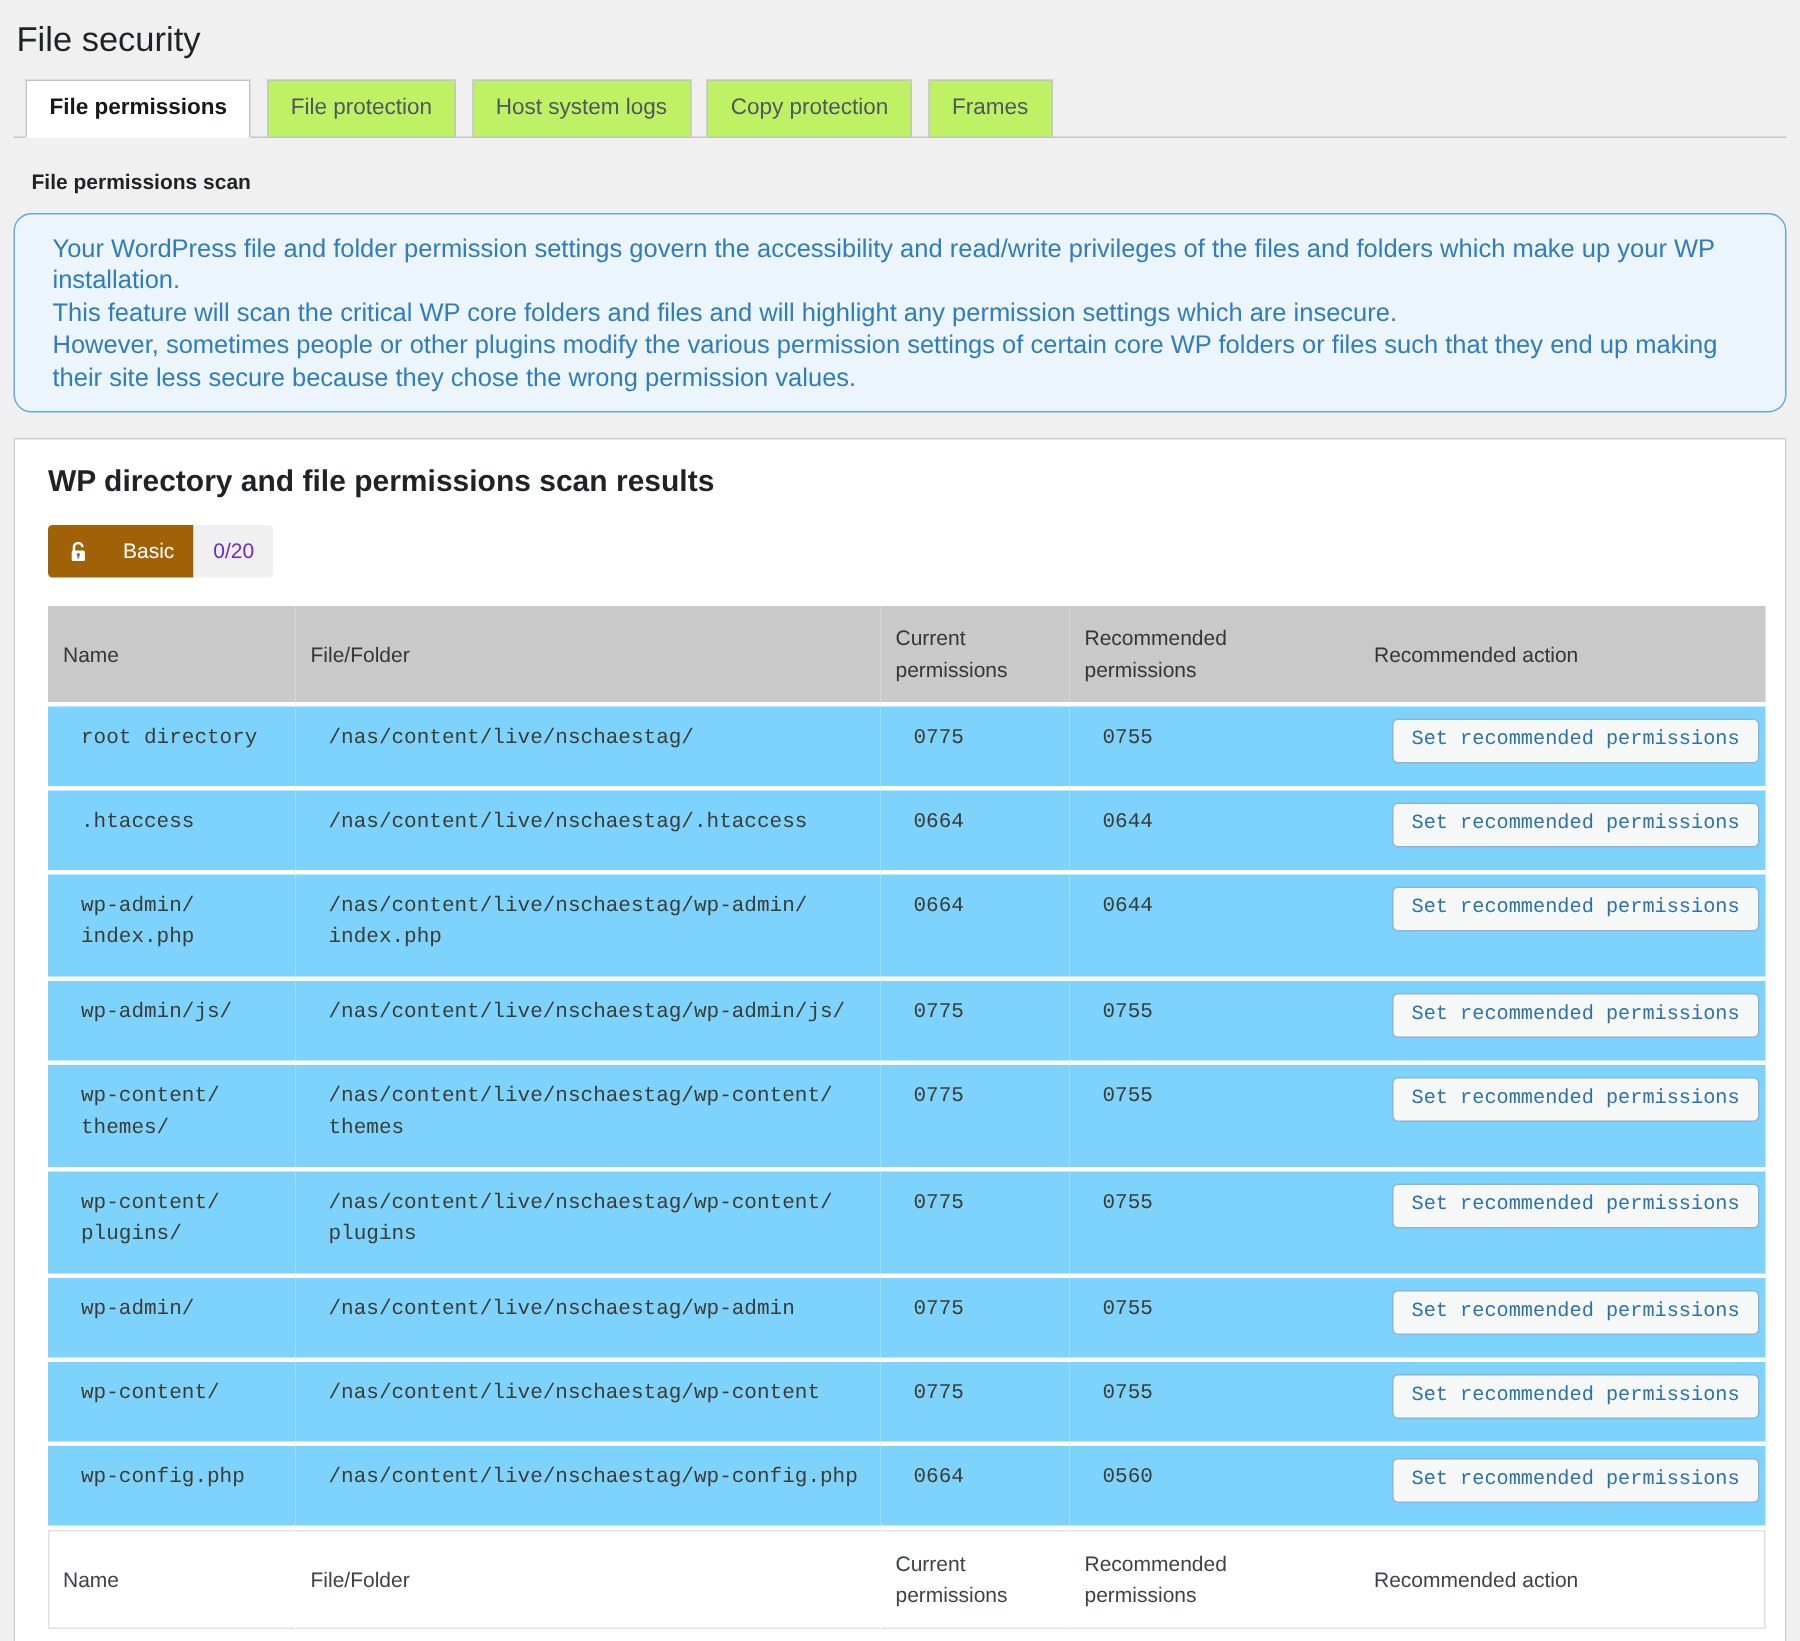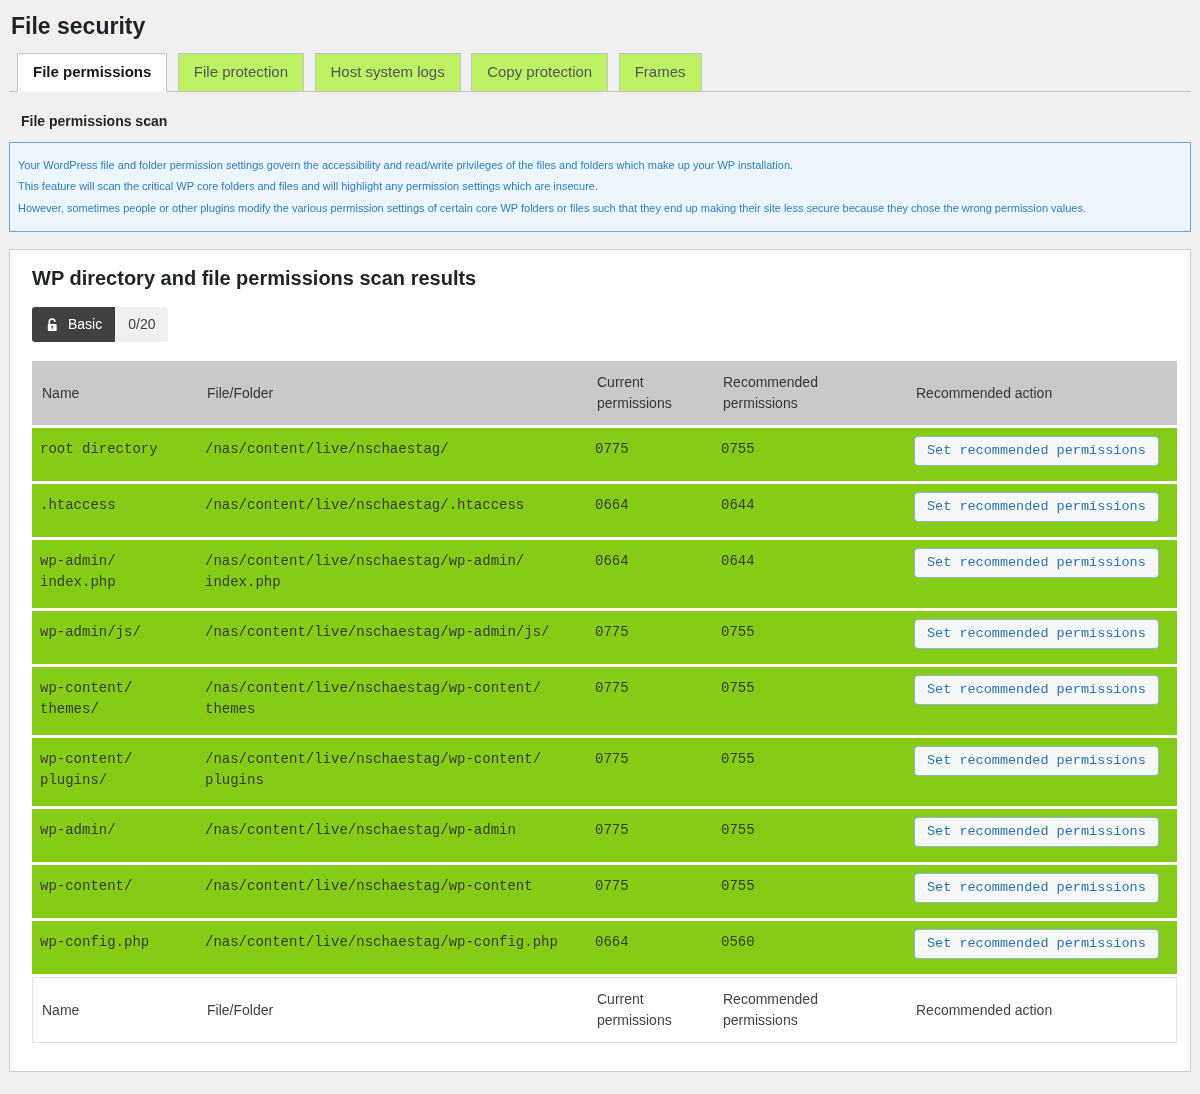--- a/index.html
+++ b/index.html
@@ -5,72 +5,72 @@
   * { margin:0; padding:0; box-sizing:border-box; }
   html,body { width:1200px; height:1094px; }
   body {
     background:#f0f0f1;
     font-family:"Liberation Sans", sans-serif;
     color:#1d2327;
     padding:0 9px;
     overflow:hidden;
   }
   .page-title {
-    font-size:23px; font-weight:700; color:#1d2327;
+    font-size:23px; font-weight:400; color:#1d2327;
     padding:12px 0 6px 2px; line-height:29px;
   }
   
   .tabs-bar { border-bottom:1px solid #c3c4c7; padding-left:5px; margin-top:6px; }
   .tab {
     display:inline-block; margin:0 3px -1px 3px; padding:9px 15px 10px;
     background:#bef264; border:1px solid #c3c4c7;
     font-size:15px; color:#50575e; cursor:pointer; line-height:18px;
   }
   .tab.active {
     background:#fff; border-bottom:1px solid #fff;
     color:#15181b; font-weight:700;
   }
   
   .section-heading {
     font-size:14px; font-weight:700; color:#1d2327;
     margin:21px 0 13px 12px;
   }
   
   .info-box {
-    background:#ecf5fc; border:1px solid #68a8dc; border-radius:0;
-    padding:12px 8px; margin:0 0 17px 0;
-    color:#2e7dbe; font-size:11px; line-height:21.4px;
+    background:#ecf5fc; border:1px solid #68a8dc; border-radius:12px;
+    padding:12px 25px; margin:0 0 17px 0;
+    color:#2e7dbe; font-size:17px; line-height:21.4px;
   }
   
   .card {
     background:#fff; border:1px solid #ccd0d4;
     padding:13px 13px 28px 13px;
   }
   .card-heading { font-size:20px; font-weight:700; margin:4px 0 17px 9px; }
   
   .badge { display:inline-flex; margin:0 0 19px 9px; font-size:14px; }
   .badge-left {
-    display:flex; align-items:center; gap:8px;
-    background:#404040; color:#fff; padding:8px 13px;
+    display:flex; align-items:center; gap:22px;
+    background:#a16207; color:#fff; padding:8px 13px;
     border-radius:3px 0 0 3px; line-height:19px;
   }
   .badge-right {
-    background:#f0f0f1; color:#404040; padding:8px 13px;
+    background:#f0f0f1; color:#6d28d9; padding:8px 13px;
     border-radius:0 3px 3px 0; line-height:19px;
   }
   
   table.perm { width:1145px; margin-left:9px; border-collapse:collapse; table-layout:fixed; }
   .perm th {
     background:#c9c9c9; color:#32373c; font-weight:400; font-size:14px;
     text-align:left; vertical-align:middle; padding:11px 10px; line-height:21px;
   }
   .perm tbody td {
-    background:#84cc16; color:#3c3c34;
+    background:#7dd3fc; color:#3c3c34;
     font-family:"Liberation Mono", monospace; font-size:14px; line-height:21px;
-    padding:11px 10px 15px 8px; vertical-align:top;
+    padding:11px 10px 15px 22px; vertical-align:top;
     border-top:3px solid #fff; white-space:pre-line;
   }
   .perm tbody td.c-act { padding-top:8px; }
   .perm tfoot td {
     background:#fff; color:#3c434a; font-size:14px; line-height:21px;
     padding:12px 10px; vertical-align:middle;
     border-top:3px solid #fff;
     box-shadow: inset 0 1px 0 #e2e2e2, inset 0 -1px 0 #e2e2e2;
   }
   .perm tfoot td:first-child { box-shadow: inset 0 1px 0 #e2e2e2, inset 0 -1px 0 #e2e2e2, inset 1px 0 0 #e2e2e2; }

